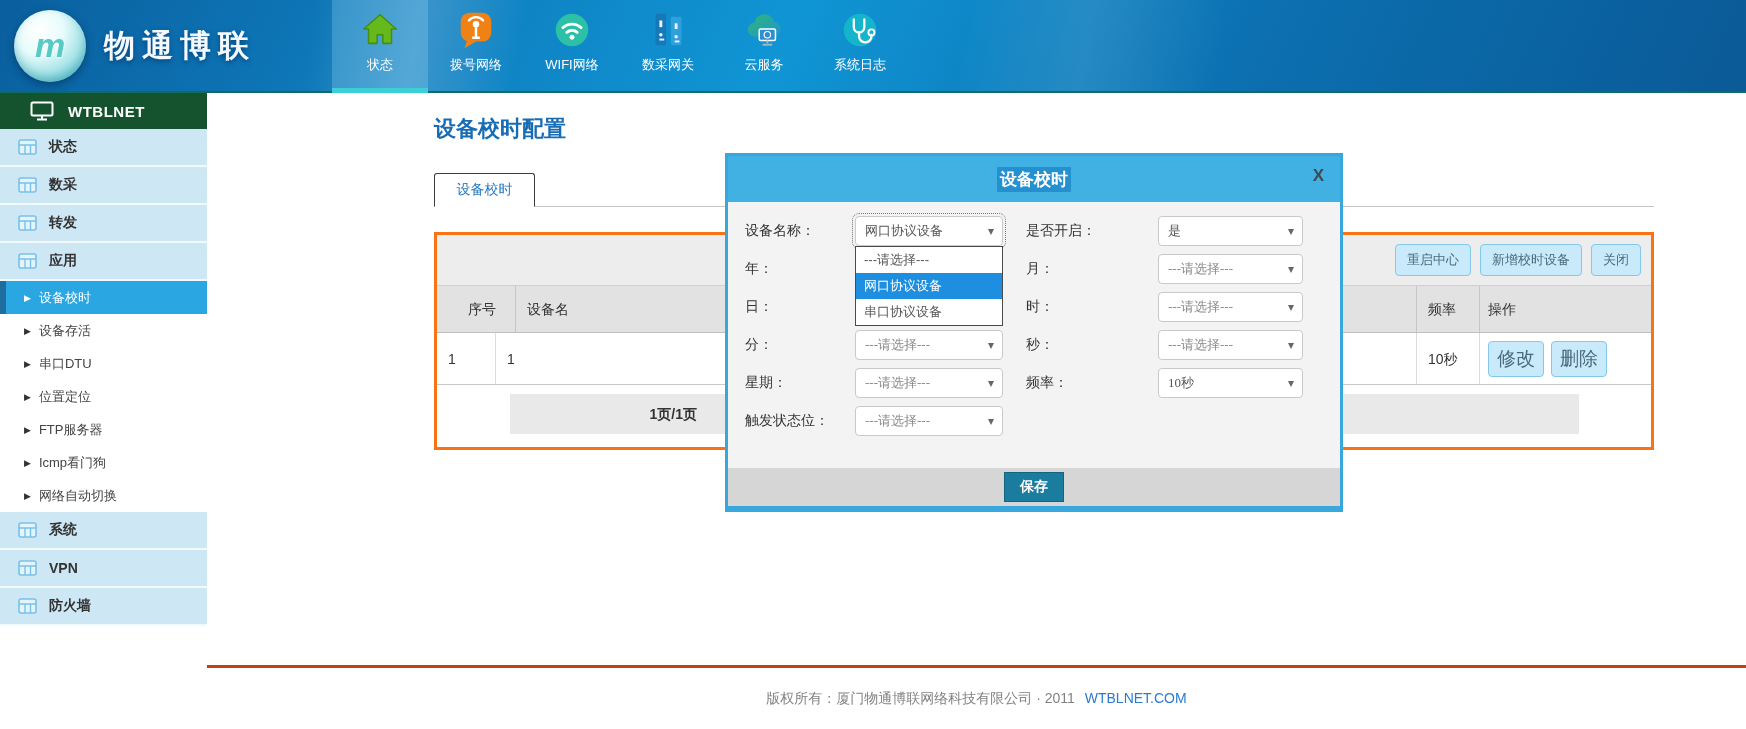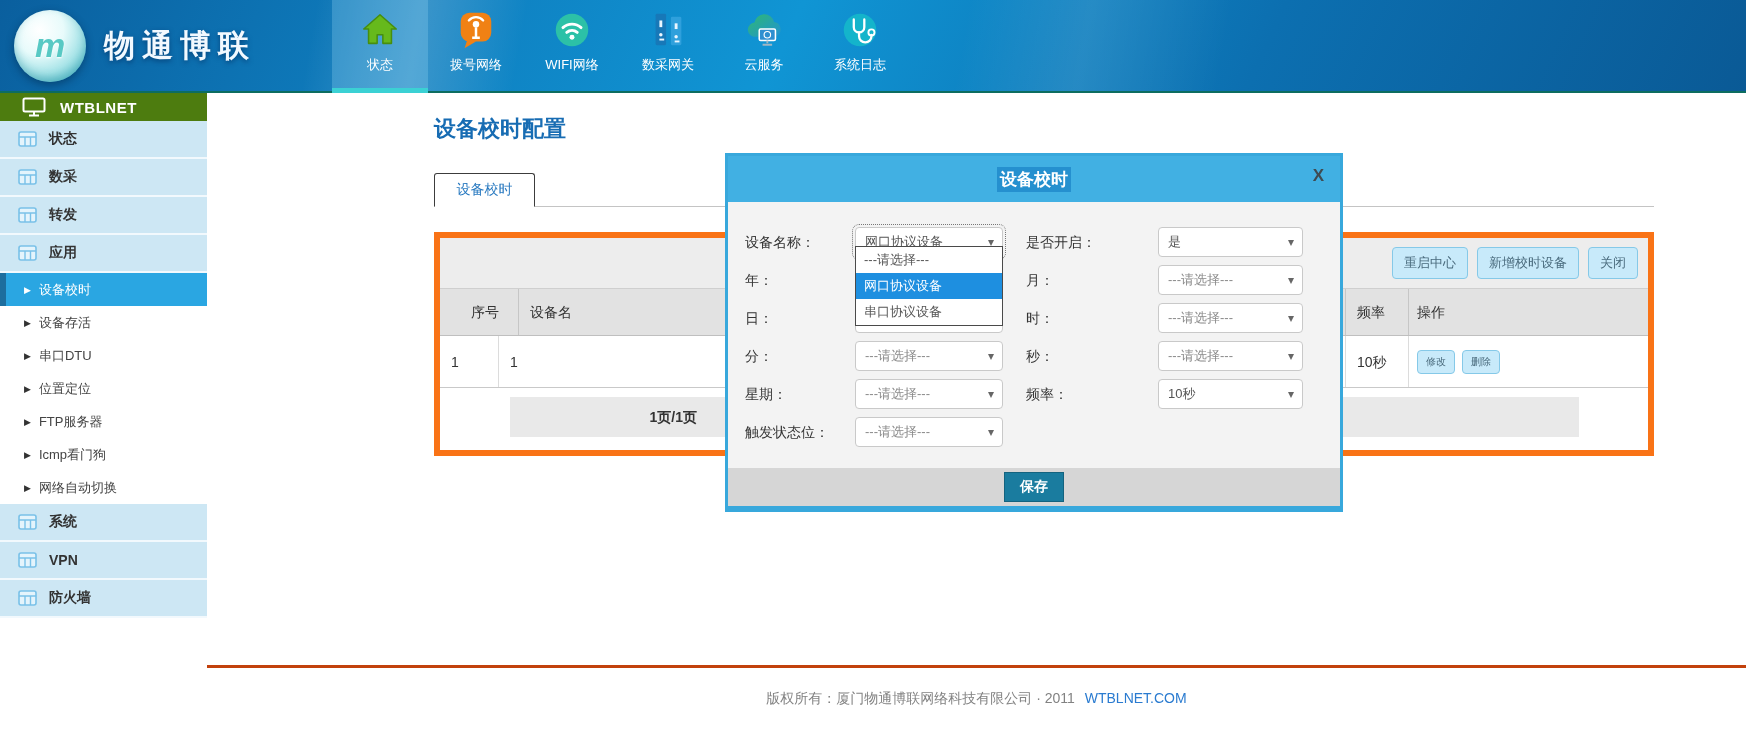--- a/index.html
+++ b/index.html
@@ -25,70 +25,70 @@
   .nav { display:flex; position:relative; z-index:2; }
   .nav-item { width:96px; height:91px; display:flex; flex-direction:column; align-items:center; justify-content:flex-start;
     padding-top:7px; cursor:pointer; position:relative; }
   .nav-item .nlabel { margin-top:3px; font-size:13px; color:#fff; }
   .nav-item.active { background:rgba(150,215,245,.28); }
   .nav-item.active::after { content:""; position:absolute; left:0; right:0; bottom:-2px; height:5px; background:#3bd1d4; }
   .nicon { width:46px; height:46px; display:flex; align-items:center; justify-content:center; }
 
   
   .sidebar { position:absolute; left:0; top:93px; width:207px; height:636px; background:#fff; }
-  .side-head { height:28px; background:#4d7c0f; display:flex; align-items:center; padding-left:22px; }
+  .side-head { height:36px; background:#14532d; display:flex; align-items:center; padding-left:30px; }
   .side-head .shlabel { color:#fff; font-weight:bold; font-size:15px; margin-left:14px; letter-spacing:.5px; }
   .side-item { height:38px; background:#cde7f4; display:flex; align-items:center; padding-left:18px;
     border-bottom:2px solid #f2f9fd; cursor:pointer; }
   .side-item .silabel { margin-left:12px; font-size:14px; font-weight:bold; color:#333; }
   .subm { background:#fff; }
   .sub-item { height:33px; display:flex; align-items:center; padding-left:24px; cursor:pointer; }
   .sub-item .tri { font-size:9px; color:#333; margin-right:8px; }
   .sub-item .sublabel { font-size:13px; color:#444; }
   .sub-item.active { background:#2aa6e2; border-left:6px solid #1d6e9e; padding-left:18px; }
   .sub-item.active .sublabel, .sub-item.active .tri { color:#fff; }
 
   
   .main { position:absolute; left:207px; top:93px; width:1539px; height:636px; background:#fff; }
   .content { padding:0 92px 0 227px; }
   .page-title { margin-top:21px; font-size:22px; font-weight:bold; color:#176cb3; }
   .tabs { margin-top:29px; height:34px; border-bottom:1px solid #c4c4c4; display:flex; }
   .tab { width:101px; height:34px; background:#fff; border:1px solid #3c3c3c; border-bottom:1px solid #fff;
     margin-bottom:-1px; border-radius:3px 3px 0 0; display:flex; align-items:center; justify-content:center;
     font-size:14px; color:#2879c0; cursor:pointer; }
-  .panel { margin-top:25px; border:6px solid #f97316; }
+  .panel { margin-top:25px; border:3px solid #f97316; }
   .ptoolbar { height:50px; background:#ededed; display:flex; align-items:center; justify-content:flex-end;
     gap:9px; padding-right:10px; }
   .btn { background:#c8eafa; border:1px solid #85c9e8; border-radius:4px; color:#4a6b7d; font-size:13px;
     padding:6px 11px; cursor:pointer; font-family:"Liberation Sans",sans-serif; }
   .thead { display:flex; height:48px; background:#e2e2e2; border-top:1px solid #cfcfcf; border-bottom:1px solid #bfbfbf; }
   .th { line-height:46px; padding-left:11px; font-size:14px; color:#333; border-left:1px solid #c6c6c6; }
   .th:first-child { border-left:none;margin-left:20px; }
   .trow { display:flex; height:52px; background:#fff; border-bottom:1px solid #c9c9c9; }
   .td { line-height:52px; padding-left:11px; font-size:14px; color:#333; border-left:1px solid #dcdcdc; }
   .td:first-child { border-left:none; }
-  .c-seq { width:58px; } .c-dev { width:230px; } .c-fill { flex:1; } .c-freq { width:63px; } .c-act { width:240px;padding-left:8px; }
+  .c-seq { width:58px; } .c-dev { width:230px; } .c-fill { flex:1; } .c-freq { width:63px; } .c-act { width:172px;padding-left:8px; }
   .td.c-act { display:flex; align-items:center; gap:7px; line-height:normal; }
-  .btn.small { padding:4px 8px; font-size:10px; }
+  .btn.small { padding:4px 8px; font-size:19px; }
   .pagebar { margin:9px auto 13px; width:1069px; height:40px; background:#e9e9e9; position:relative;font-weight:bold; }
   .pagetext { position:absolute; left:140px; top:0; line-height:40px; font-size:14px; color:#333; }
 
   
   .footer { position:absolute; left:0; right:0; bottom:0; height:64px; background:#fff; border-top:3px solid #c2410c;
     text-align:center; padding-top:22px; font-size:14px; color:#828282; }
   .footer a { color:#2a7bd0; text-decoration:none; margin-left:6px; cursor:pointer; }
 
   
   .modal { position:absolute; left:725px; top:153px; width:618px; z-index:50;
     border:3px solid #38a8dc; border-bottom-width:6px; background:#f3f3f3; box-shadow:0 0 0 1px rgba(255,255,255,.6) inset; }
   .mhead { height:46px; background:#41b0e3; position:relative; display:flex; align-items:center; justify-content:center; }
   .mtitle { font-size:17px; font-weight:bold; color:#fff; background:#2590cf; padding:1px 3px; }
   .mclose { position:absolute; right:16px; top:10px; font-size:17px; font-weight:bold; color:#3f4b52; cursor:pointer; }
   .mbody { position:relative; height:266px; background:#f3f3f3; }
-  .mcol { position:absolute; top:25px; }
+  .mcol { position:absolute; top:14px;font-family:Liberation Serif, serif; }
   .mcol.left { left:17px; }
   .mcol.right { left:298px; }
   .mrow { display:flex; height:30px; margin-bottom:8px; }
   .mlabel { width:110px; line-height:30px; font-size:14px; color:#333; }
   .mcol.right .mlabel { width:132px; }
   .msel { width:148px; height:30px; background:#fff; border:1px solid #c9c9c9; border-radius:4px; position:relative;
     line-height:28px; padding-left:9px; font-size:13px; color:#8a8a8a; cursor:pointer; }
   .mcol.right .msel { width:145px; }
   .msel .chev { position:absolute; right:8px; top:0; color:#666; font-size:12px; }
   .msel.val { color:#555; }

